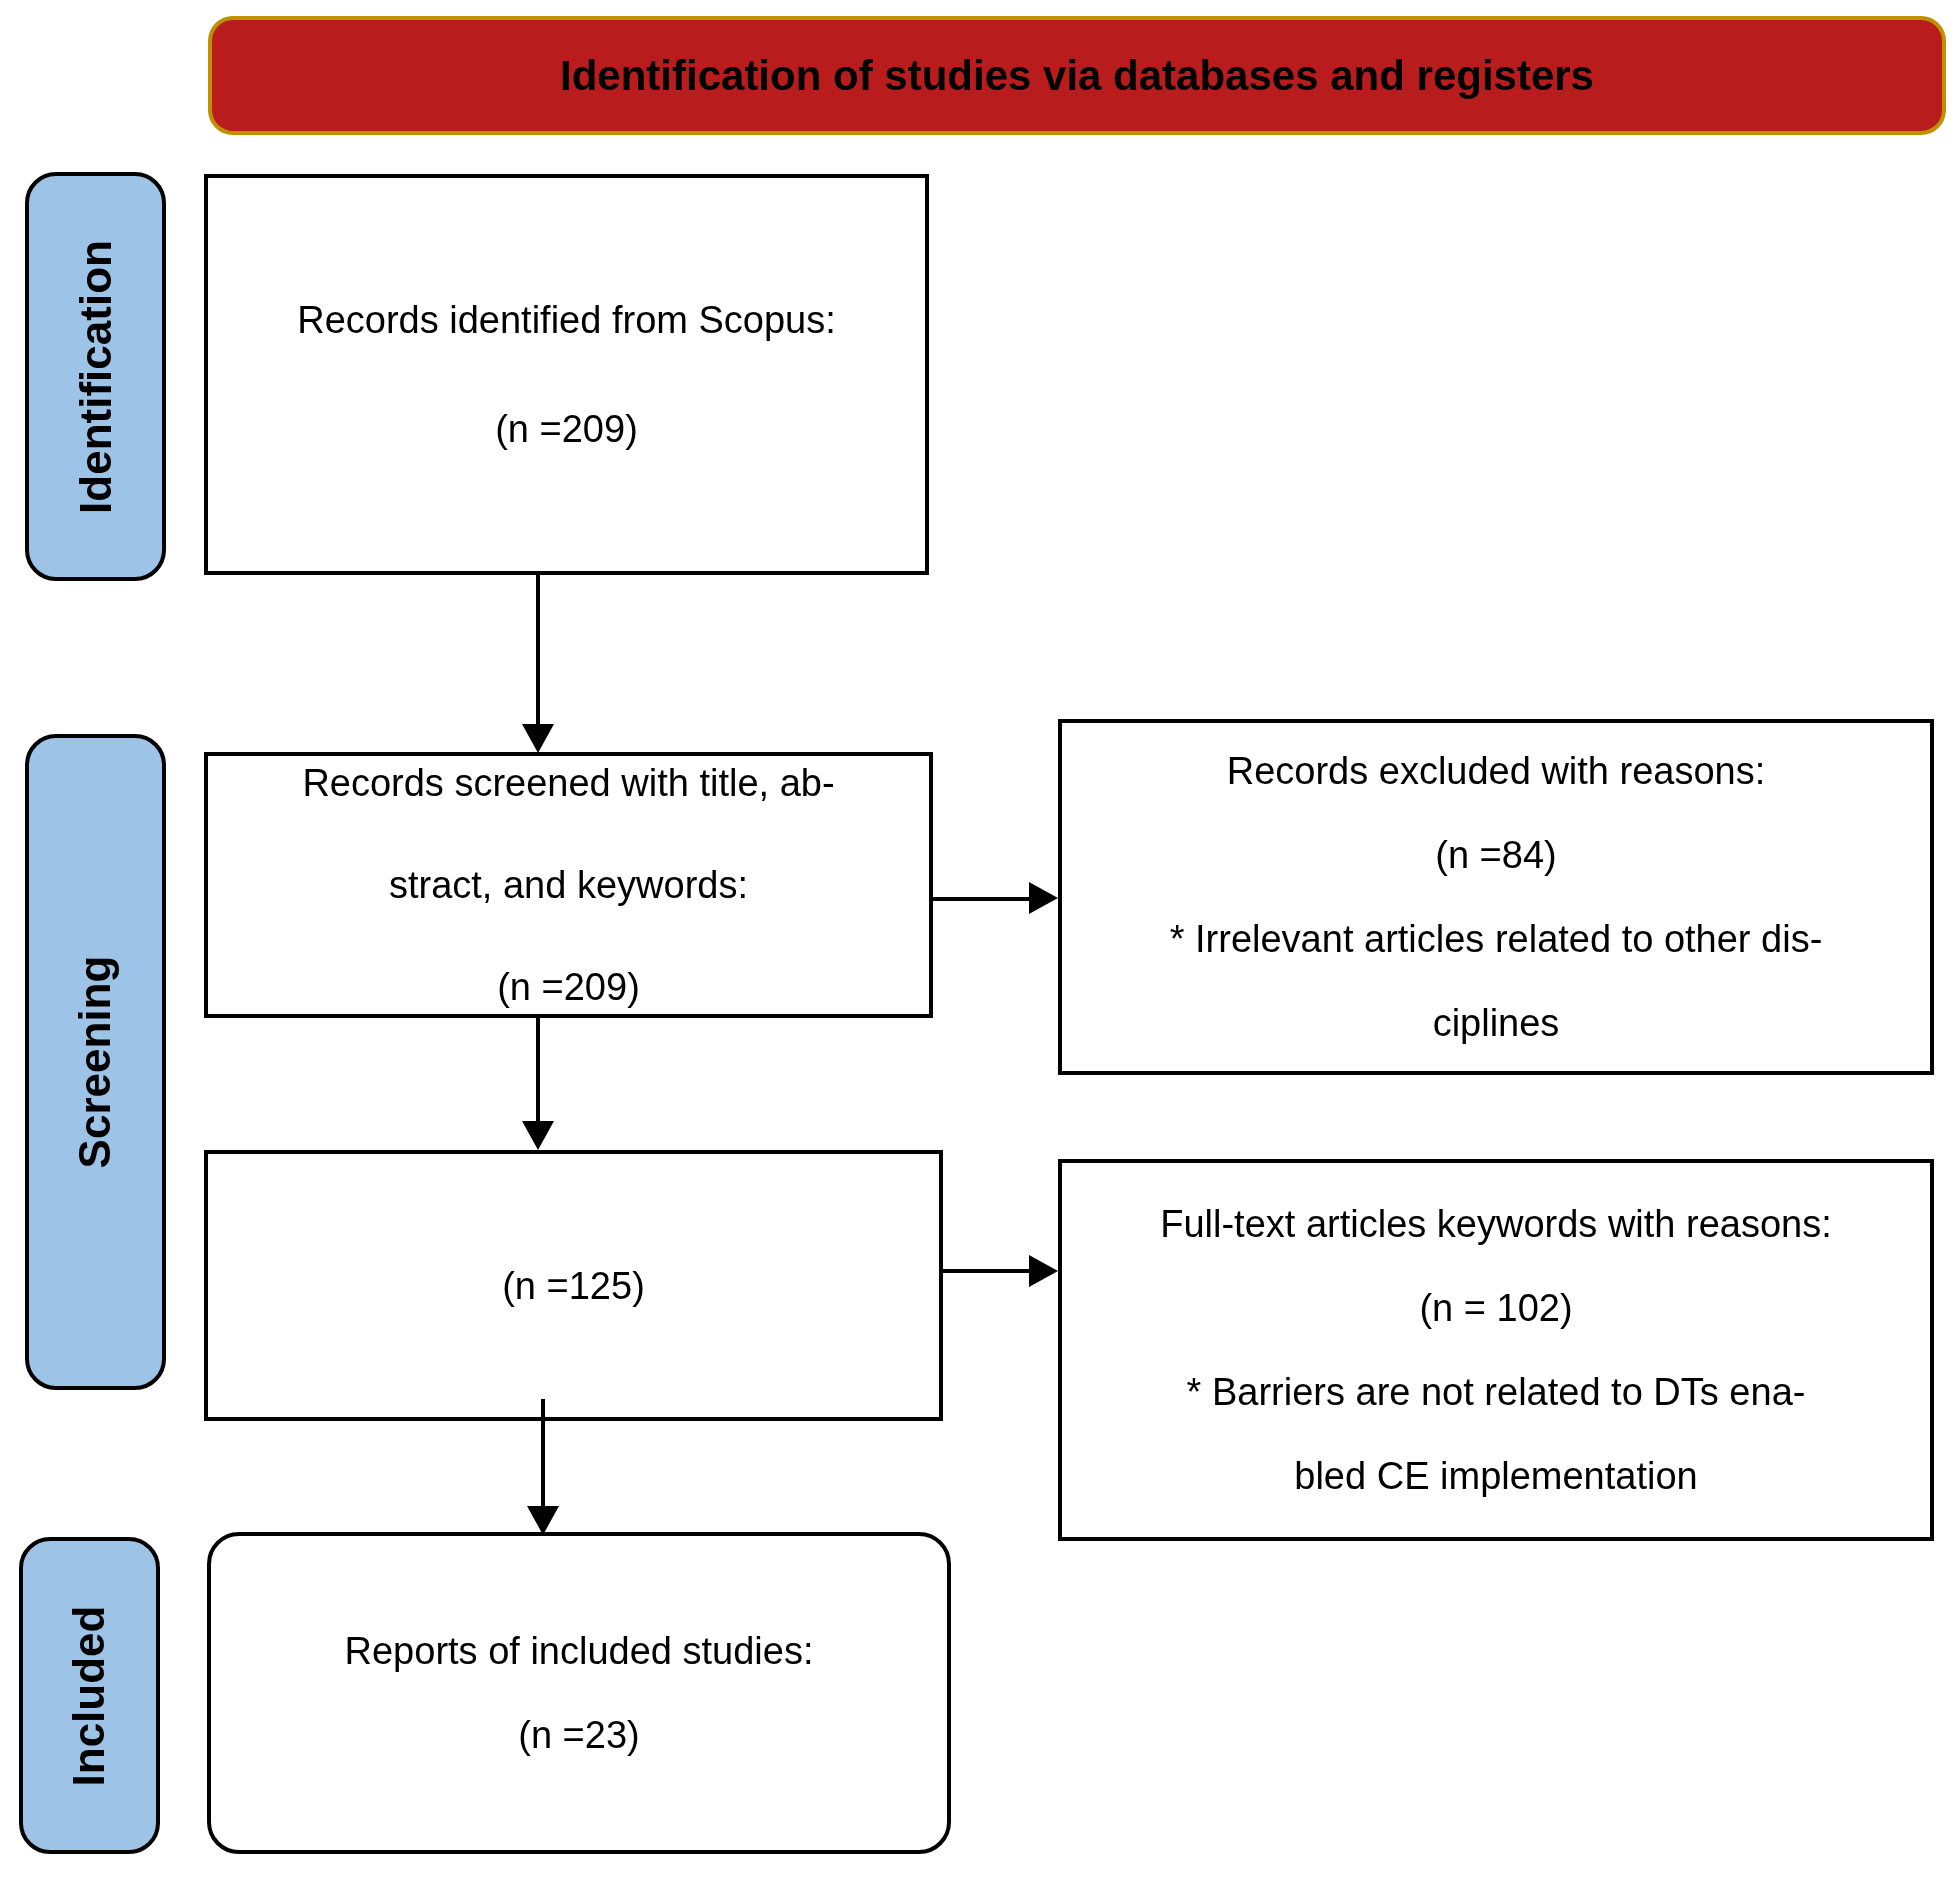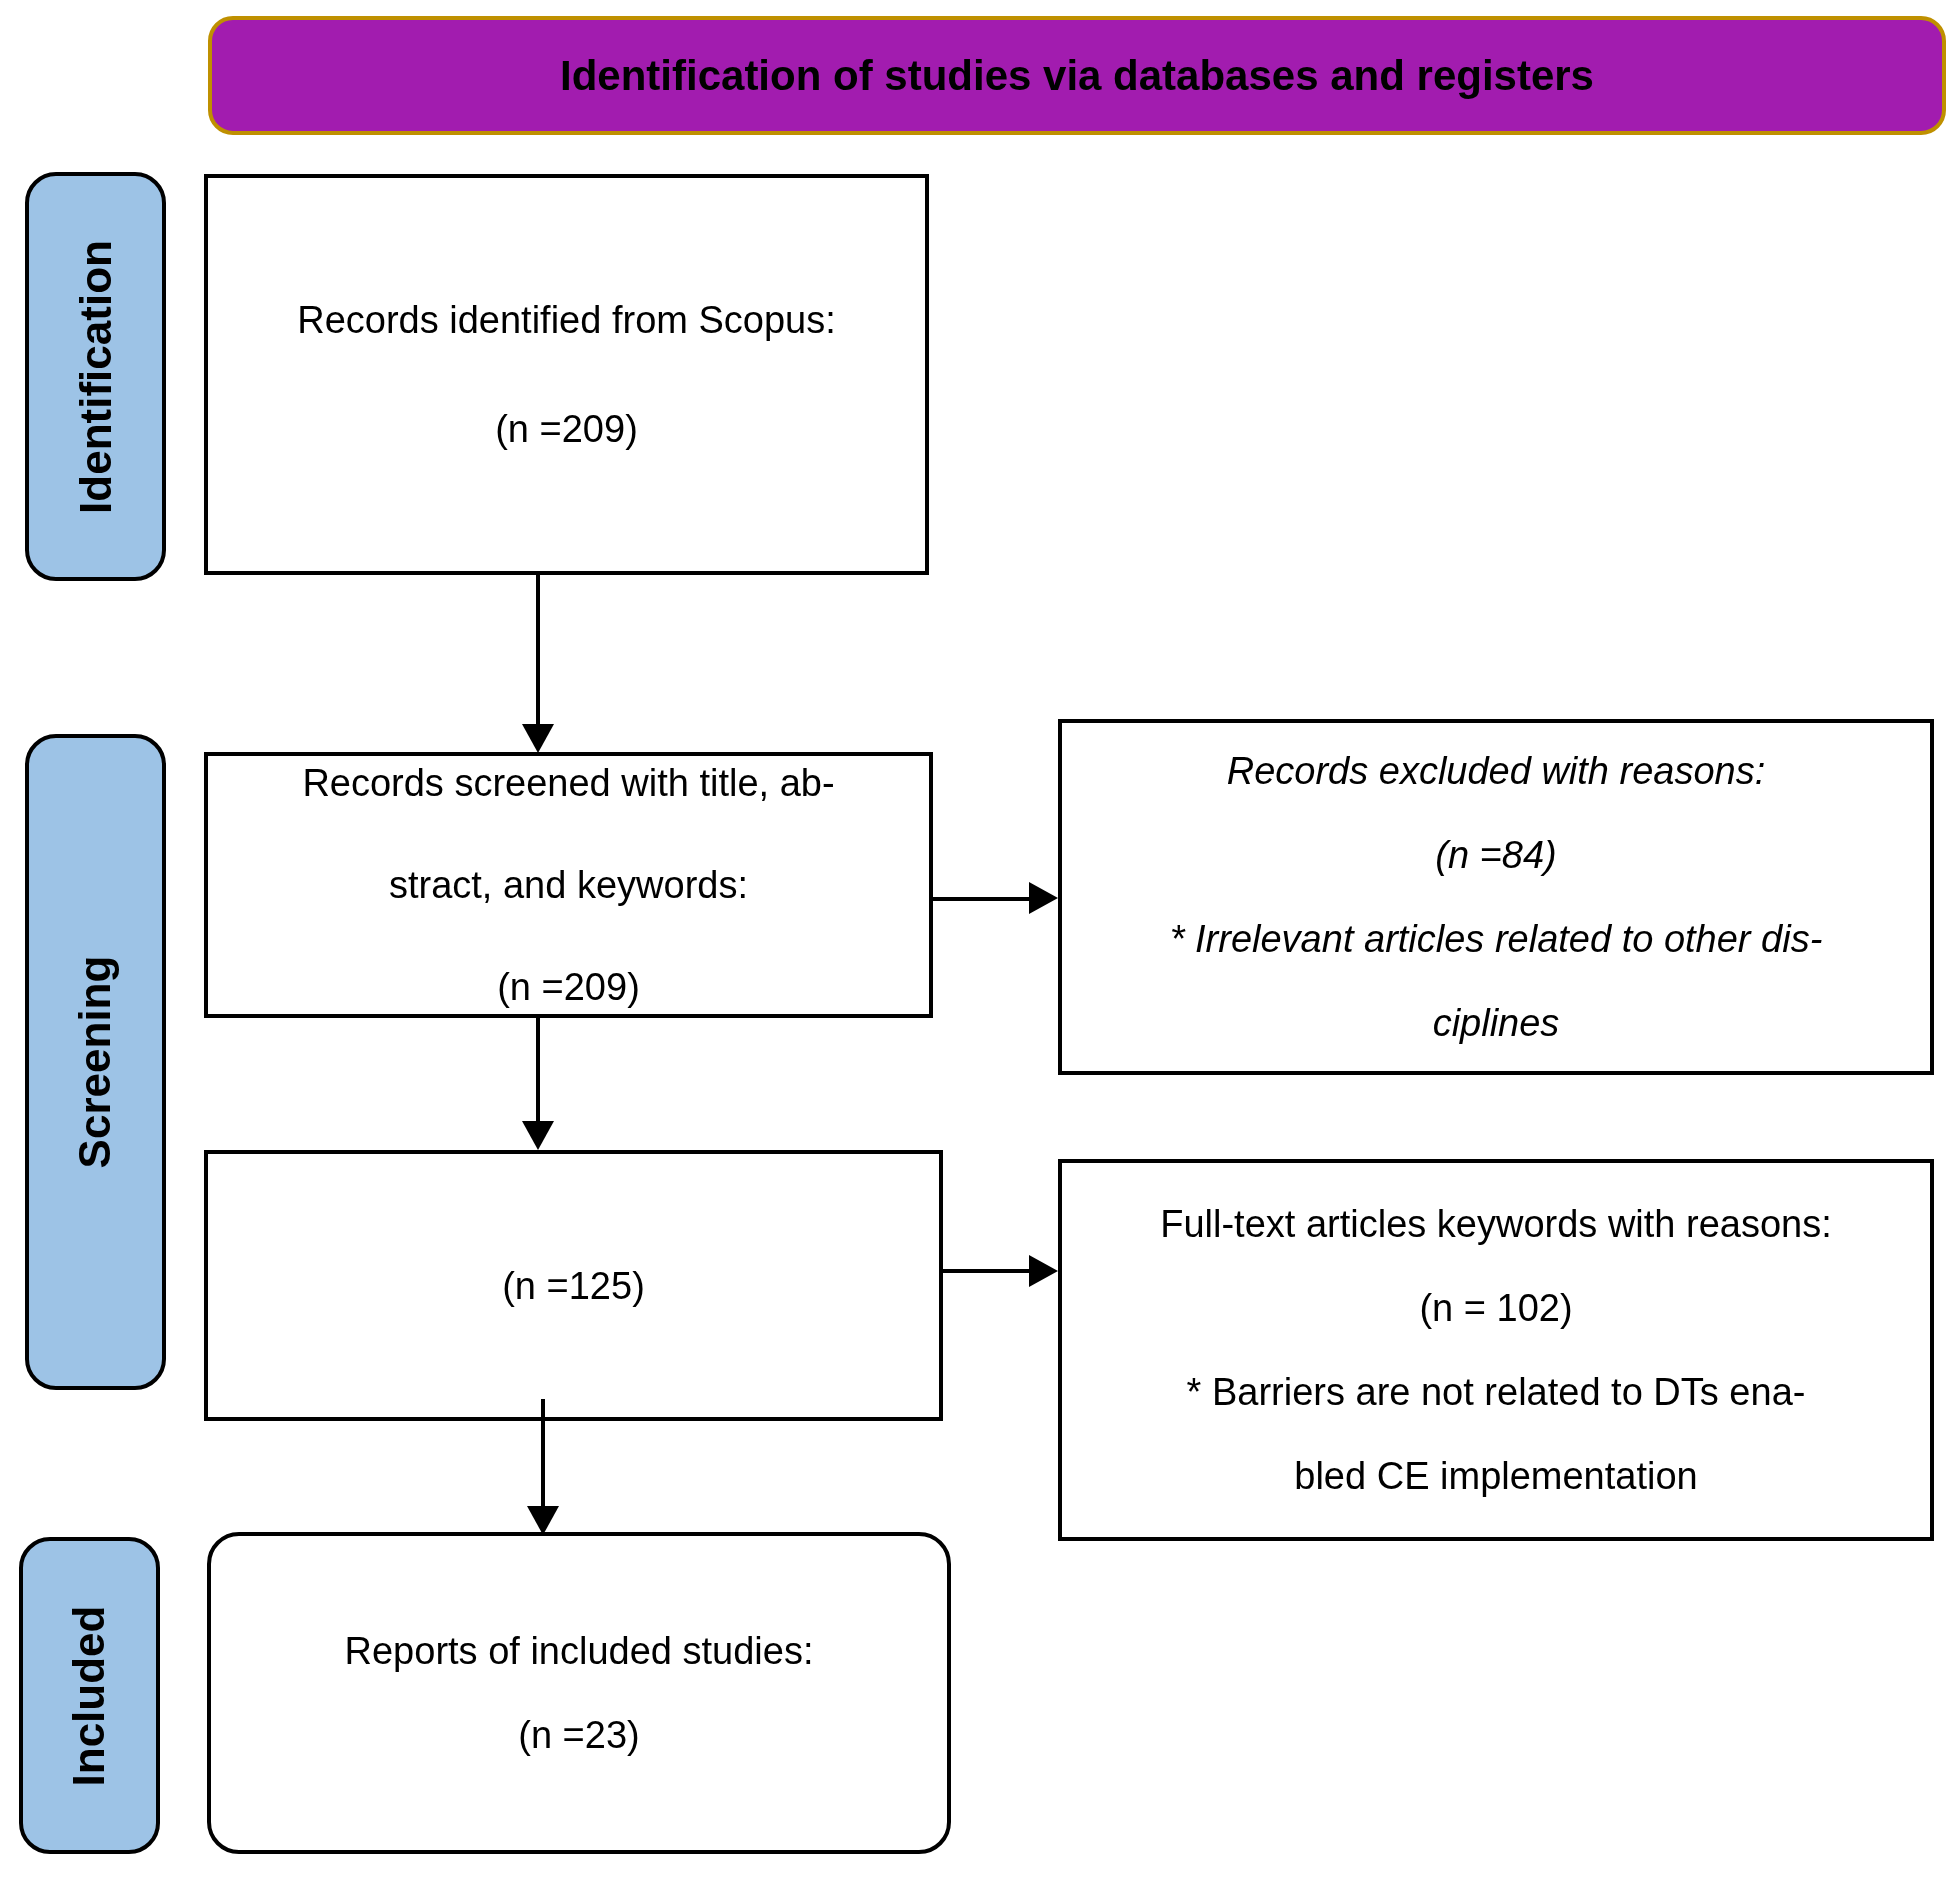--- a/index.html
+++ b/index.html
@@ -6,21 +6,21 @@
   .canvas{
     position:relative;
     width:1956px;height:1880px;
     background:#ffffff;
     font-family:"Liberation Sans", sans-serif;
     color:#000;
   }
   
   .header{
     position:absolute;left:208px;top:16.3px;width:1738px;height:119px;
-    background:#a21caf;border:4.8px solid #BF9000;border-radius:25px;
+    background:#b91c1c;border:4.8px solid #BF9000;border-radius:25px;
     box-sizing:border-box;
     display:flex;align-items:center;justify-content:center;
   }
   .header span{font-size:42px;font-weight:bold;}
   
   .stage{
     position:absolute;background:#9DC3E6;border:4.8px solid #000;
     border-radius:31px;box-sizing:border-box;
     display:flex;align-items:center;justify-content:center;
   }
@@ -36,21 +36,21 @@
     position:absolute;background:#fff;border:4.8px solid #000;
     box-sizing:border-box;
     display:flex;flex-direction:column;align-items:center;justify-content:center;
     text-align:center;
   }
   .fbox .line{font-size:38px;line-height:84px;white-space:nowrap;}
   #box-identified{left:204px;top:174px;width:725px;height:401px;gap:25px;}
   #box-screened{left:204px;top:752px;width:729px;height:266px;gap:18px;}
   #box-fulltext{left:204px;top:1150px;width:739px;height:271px;}
   #box-included{left:207px;top:1532px;width:744px;height:322px;border-radius:32px;}
-  #box-excluded1{left:1058px;top:719px;width:876px;height:356px;font-style:italic;}
+  #box-excluded1{left:1058px;top:719px;width:876px;height:356px;}
   #box-excluded2{left:1058px;top:1159px;width:876px;height:382px;}
   
   .vline{position:absolute;width:3.8px;background:#000;}
   .hline{position:absolute;height:3.8px;background:#000;}
   .head-down{position:absolute;width:0;height:0;
     border-left:16.3px solid transparent;border-right:16.3px solid transparent;
     border-top:29px solid #000;}
   .head-right{position:absolute;width:0;height:0;
     border-top:16.3px solid transparent;border-bottom:16.3px solid transparent;
     border-left:29px solid #000;}

